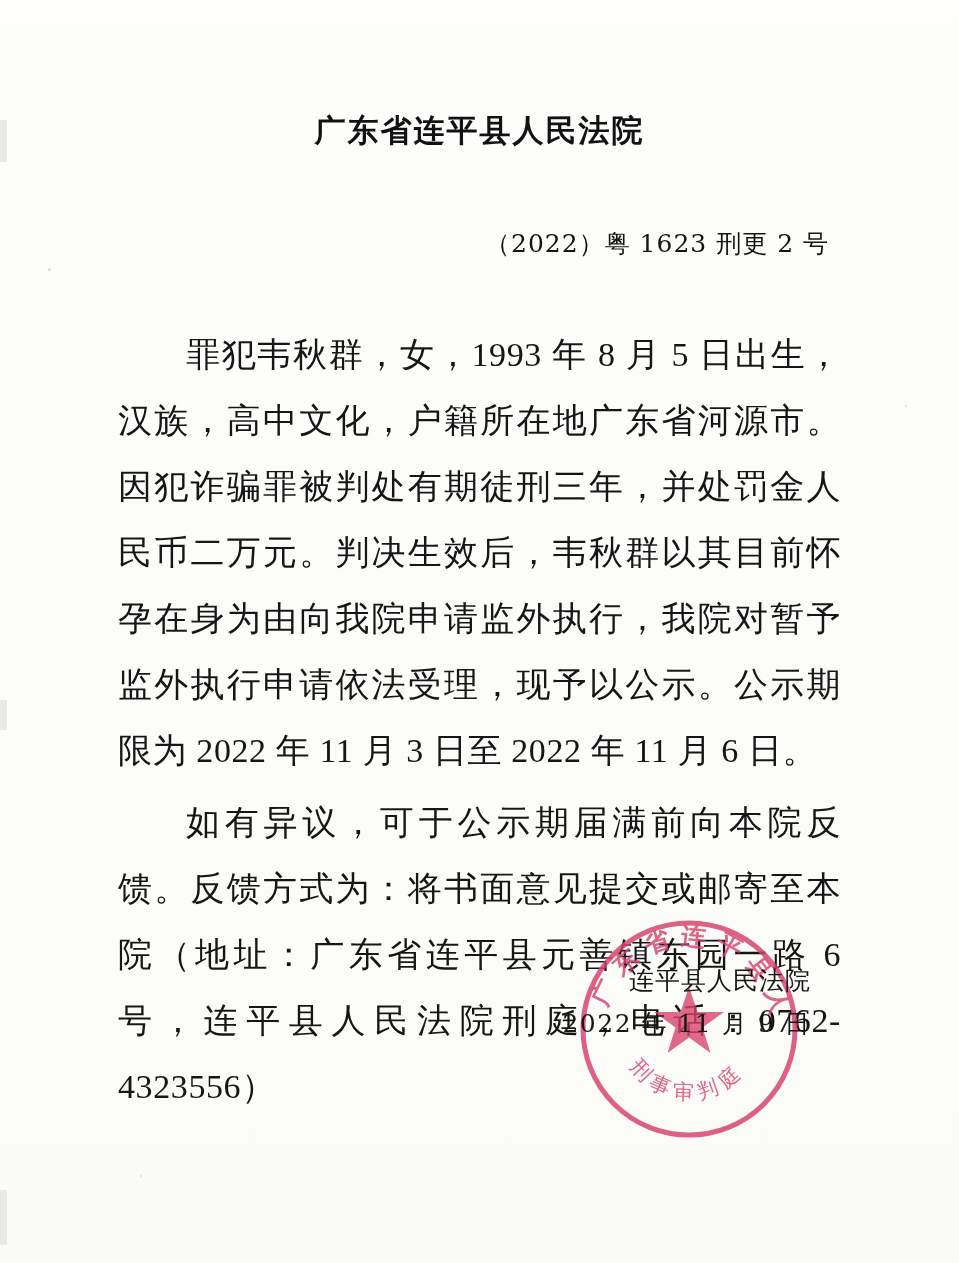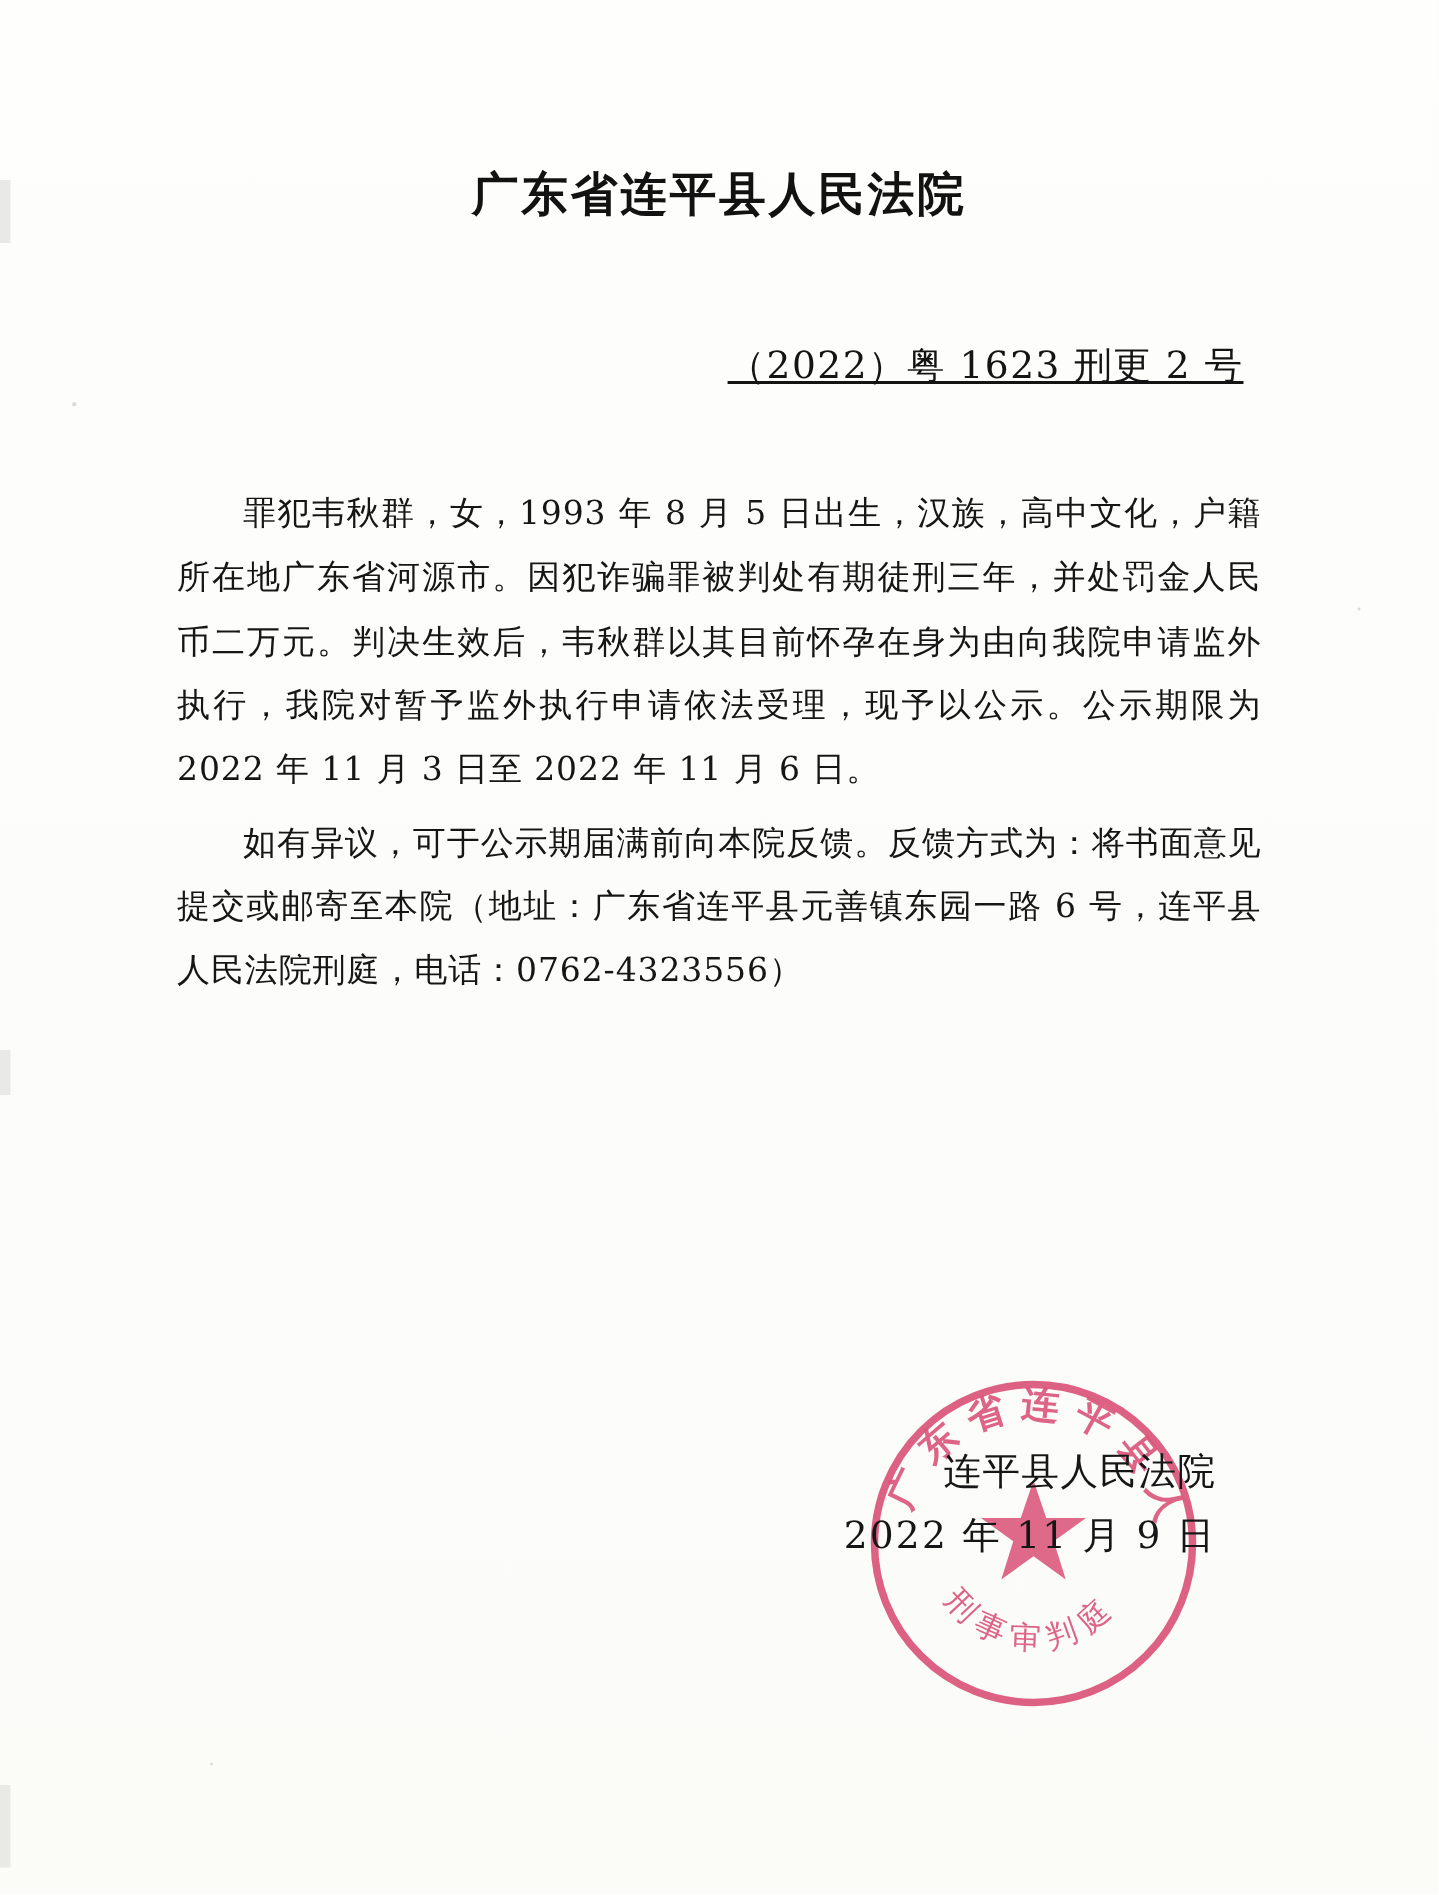--- a/index.html
+++ b/index.html
@@ -61,35 +61,35 @@
   .doc-title .line2 { display: block; }
 
   .case-number {
     text-align: right;
     font-size: 25px;
     letter-spacing: 1px;
     margin: 0;
     padding-top: 70px;
     padding-right: 130px;
     color: #141414;
-    text-decoration: underline;
   }
 
   .body-block {
     padding: 0 118px 0 118px;
     margin-top: 62px;
   }
   .para {
-    font-size: 22px;
+    font-size: 34px;
     line-height: 1.94;
     letter-spacing: 0.6px;
     text-indent: 2em;
     margin: 0 0 2px 0;
     text-align: justify;
     color: #161616;
+    font-family: Liberation Serif, serif;
   }
   .para + .para { margin-top: 6px; }
 
   .signature-block {
     position: absolute;
     right: 148px;
     top: 960px;
     text-align: right;
     font-size: 25px;
     line-height: 1.7;

